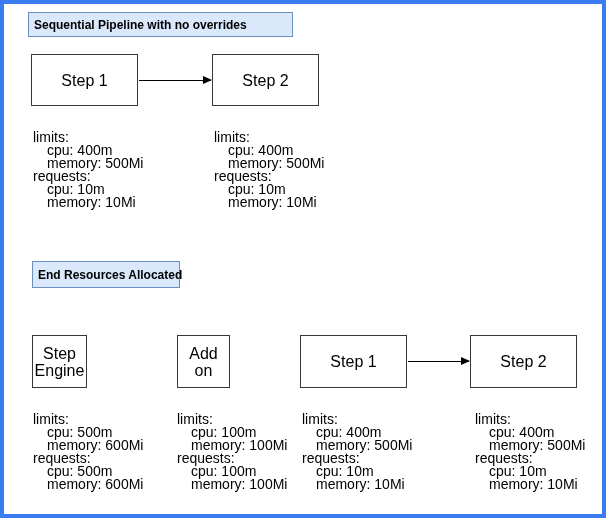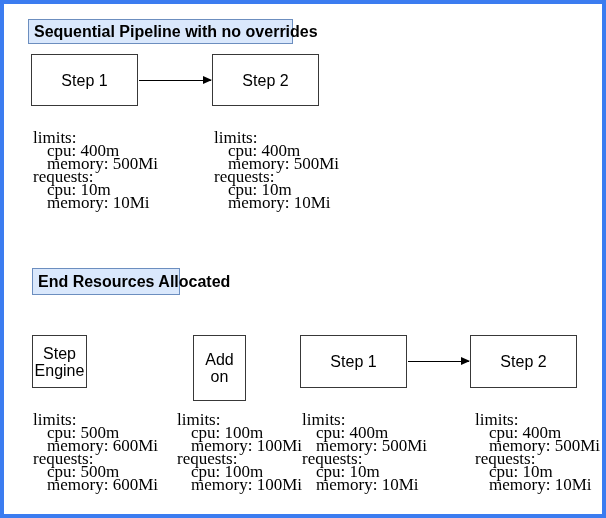--- a/index.html
+++ b/index.html
@@ -24,27 +24,26 @@
     height: 518px;
     background: var(--canvas-background);
     border: 4px solid var(--canvas-border);
     overflow: hidden;
   }
   .title-box {
     position: absolute;
     background: var(--title-fill);
     border: 1px solid var(--title-stroke);
     font-weight: bold;
-    font-size: 16px;
+    font-size: 12px;
     color: var(--text-color);
     display: flex;
     align-items: center;
     padding-left: 5px;
     white-space: nowrap;
-    margin-top: 7px;
   }
   .node {
     position: absolute;
     background: var(--node-fill);
     border: 1px solid var(--node-stroke);
     display: flex;
     align-items: center;
     justify-content: center;
     text-align: center;
     font-size: 16px;
@@ -63,43 +62,42 @@
     right: -1px;
     top: -4px;
     width: 0;
     height: 0;
     border-left: 9px solid var(--arrow-color);
     border-top: 4.5px solid transparent;
     border-bottom: 4.5px solid transparent;
   }
   .res {
     position: absolute;
-    font-size: 17px;
+    font-size: 14px;
     line-height: 13px;
     color: var(--text-color);
     white-space: nowrap;
-    font-family: Liberation Serif, serif;
   }
   .res div:nth-child(2),
   .res div:nth-child(3),
   .res div:nth-child(5),
   .res div:nth-child(6) { padding-left: 14px; }
 
   
   .title-1   { left: 24px;  top: 8px;   width: 265px; height: 25px; }
   .n-step1a  { left: 27px;  top: 50px;  width: 107px; height: 52px; }
   .n-step2a  { left: 208px; top: 50px;  width: 107px; height: 52px; }
   .arrow-1   { left: 135px; top: 76px;  width: 72px; }
   .res-1     { left: 29px;  top: 127px; }
   .res-2     { left: 210px; top: 127px; }
 
   
   .title-2   { left: 28px;  top: 257px; width: 148px; height: 27px; }
   .n-lite    { left: 28px;  top: 331px; width: 55px;  height: 53px; }
-  .n-addon   { left: 189px; top: 331px; width: 53px;  height: 66px; }
+  .n-addon   { left: 173px; top: 331px; width: 53px;  height: 53px; }
   .n-step1b  { left: 296px; top: 331px; width: 107px; height: 53px; }
   .n-step2b  { left: 466px; top: 331px; width: 107px; height: 53px; }
   .arrow-2   { left: 404px; top: 357px; width: 61px; }
   .res-3     { left: 29px;  top: 409px; }
   .res-4     { left: 173px; top: 409px; }
   .res-5     { left: 298px; top: 409px; }
   .res-6     { left: 471px; top: 409px; }
 </style>
 </head>
 <body>

